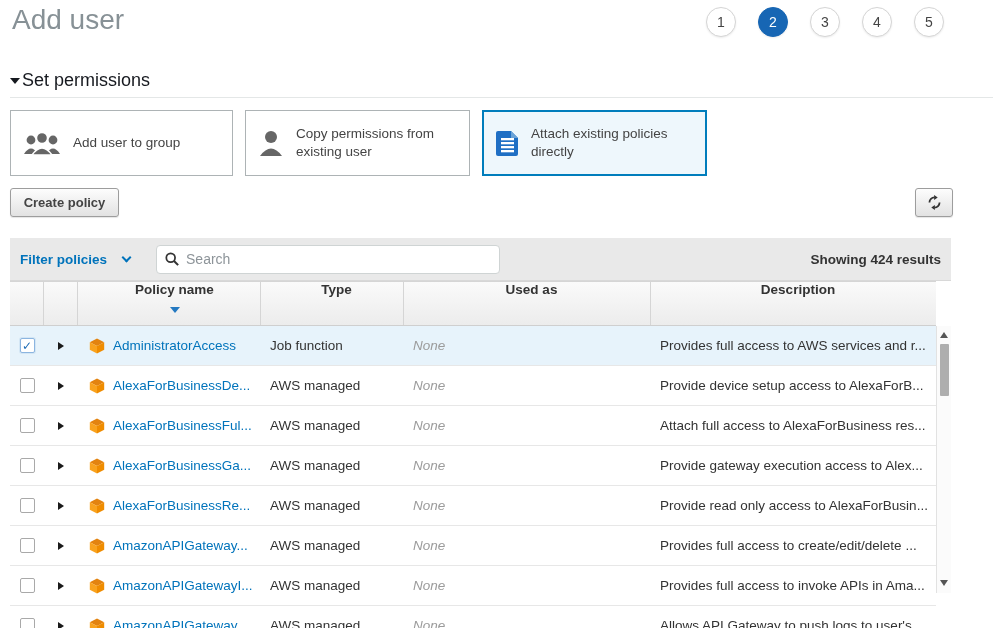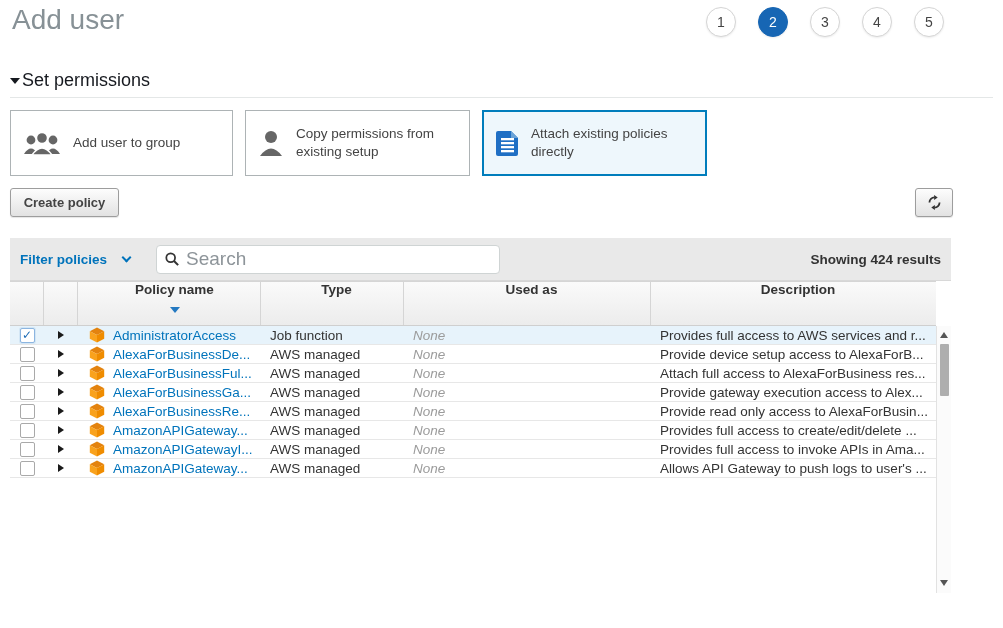--- a/index.html
+++ b/index.html
@@ -44,21 +44,21 @@
   
   #filter-bar { left:10px; top:238px; width:941px; height:43px; background:#e9e9e9;
     border-bottom:1px solid #d8d8d8; display:flex; align-items:center; }
   #filter-policies { margin-left:10px; display:flex; align-items:center; gap:16px;
     color:#0073bb; font-weight:bold; font-size:13.5px; cursor:pointer; }
   .chev-down-blue { width:7px; height:7px; border-right:2px solid #0073bb;
     border-bottom:2px solid #0073bb; transform:rotate(45deg); margin-top:-4px; }
   #search-box { margin-left:26px; width:344px; height:29px; background:#fff;
     border:1px solid #cfd4d4; border-radius:4px; display:flex; align-items:center;
     padding:0 8px; gap:7px; }
-  #search-input { border:none; outline:none; flex:1; font-size:19px; color:#333;
+  #search-input { border:none; outline:none; flex:1; font-size:14px; color:#333;
     font-family:inherit; background:transparent; }
   #search-input::placeholder { color:#8d9499; }
   #results-text { margin-left:auto; margin-right:10px; font-size:13.5px;
     font-weight:bold; color:#333; }
 
   
   #thead { left:10px; top:281px; width:926px; height:45px;
     background:linear-gradient(#fafafa,#ececec); border-top:1px solid #d5d5d5;
     border-bottom:1px solid #cfcfcf; display:flex; align-items:center;
     font-size:13.5px; font-weight:bold; color:#333; }
@@ -67,21 +67,21 @@
   .col-cb   { width:34px; justify-content:center; }
   .col-car  { width:34px; justify-content:center; }
   .col-name { width:183px; padding-left:11px; gap:8px; }
   .col-type { width:143px; padding-left:9px; }
   .col-used { width:247px; padding-left:9px; }
   .col-desc { flex:1; padding-left:9px; }
   .sort-caret { width:0; height:0; border-left:5px solid transparent;
     border-right:5px solid transparent; border-top:6px solid #2479c1; margin-top:2px; }
 
   #tbody { left:10px; top:326px; width:926px; }
-  .trow { height:19px; display:flex; align-items:flex-end; background:#fff;
+  .trow { height:40px; display:flex; align-items:flex-end; background:#fff;
     border-bottom:1px solid #e7e7e7; font-size:13.5px; }
   .trow.selected { background:#e7f3fb; }
   .trow .cell { display:flex; align-items:center; height:100%; }
   .checkbox { width:15px; height:15px; border:1px solid #a9a9a9; border-radius:2px;
     background:#fff; display:flex; align-items:center; justify-content:center;
     cursor:pointer; }
   .checkbox.checked { border-color:#8cb5e0; box-shadow:0 0 0 1px #d3e6f5; }
   .checkbox.checked::after { content:"✓"; color:#1c6bb5; font-size:12px; font-weight:bold; }
   .tri-right { width:0; height:0; border-top:4.5px solid transparent;
     border-bottom:4.5px solid transparent; border-left:6.5px solid #1a1a1a; cursor:pointer; }
@@ -137,21 +137,21 @@
       <path d="M9 24 q10 -14 20 0 z" stroke="#fff" stroke-width="1.6"></path>
     </svg>
     <span class="card-label">Add user to group</span>
   </div>
 
   <div id="card-1" class="card abs">
     <svg class="icon-svg" width="26" height="28" viewBox="0 0 26 28" fill="#666">
       <circle cx="13" cy="8" r="6"></circle>
         <path d="M2 27 q11 -15 22 0 z"></path>
     </svg>
-    <span class="card-label">Copy permissions from existing setup</span>
+    <span class="card-label">Copy permissions from existing user</span>
   </div>
 
   <div id="card-2" class="card abs">
     <svg class="icon-svg" width="23" height="27" viewBox="0 0 23 27">
       <path d="M2 1 h13 l7 7 v16 a2 2 0 0 1 -2 2 h-18 a2 2 0 0 1 -2 -2 v-21 a2 2 0 0 1 2 -2 z" fill="#1f6fc4"></path>
       <polygon points="15,1 22,8 15,8" fill="#6aa3d8"></polygon>
       <rect x="5" y="8" width="13" height="2.3" fill="#fff"></rect>
       <rect x="5" y="12" width="13" height="2.3" fill="#fff"></rect>
       <rect x="5" y="16" width="13" height="2.3" fill="#fff"></rect>
       <rect x="5" y="20" width="13" height="2.3" fill="#fff"></rect>

